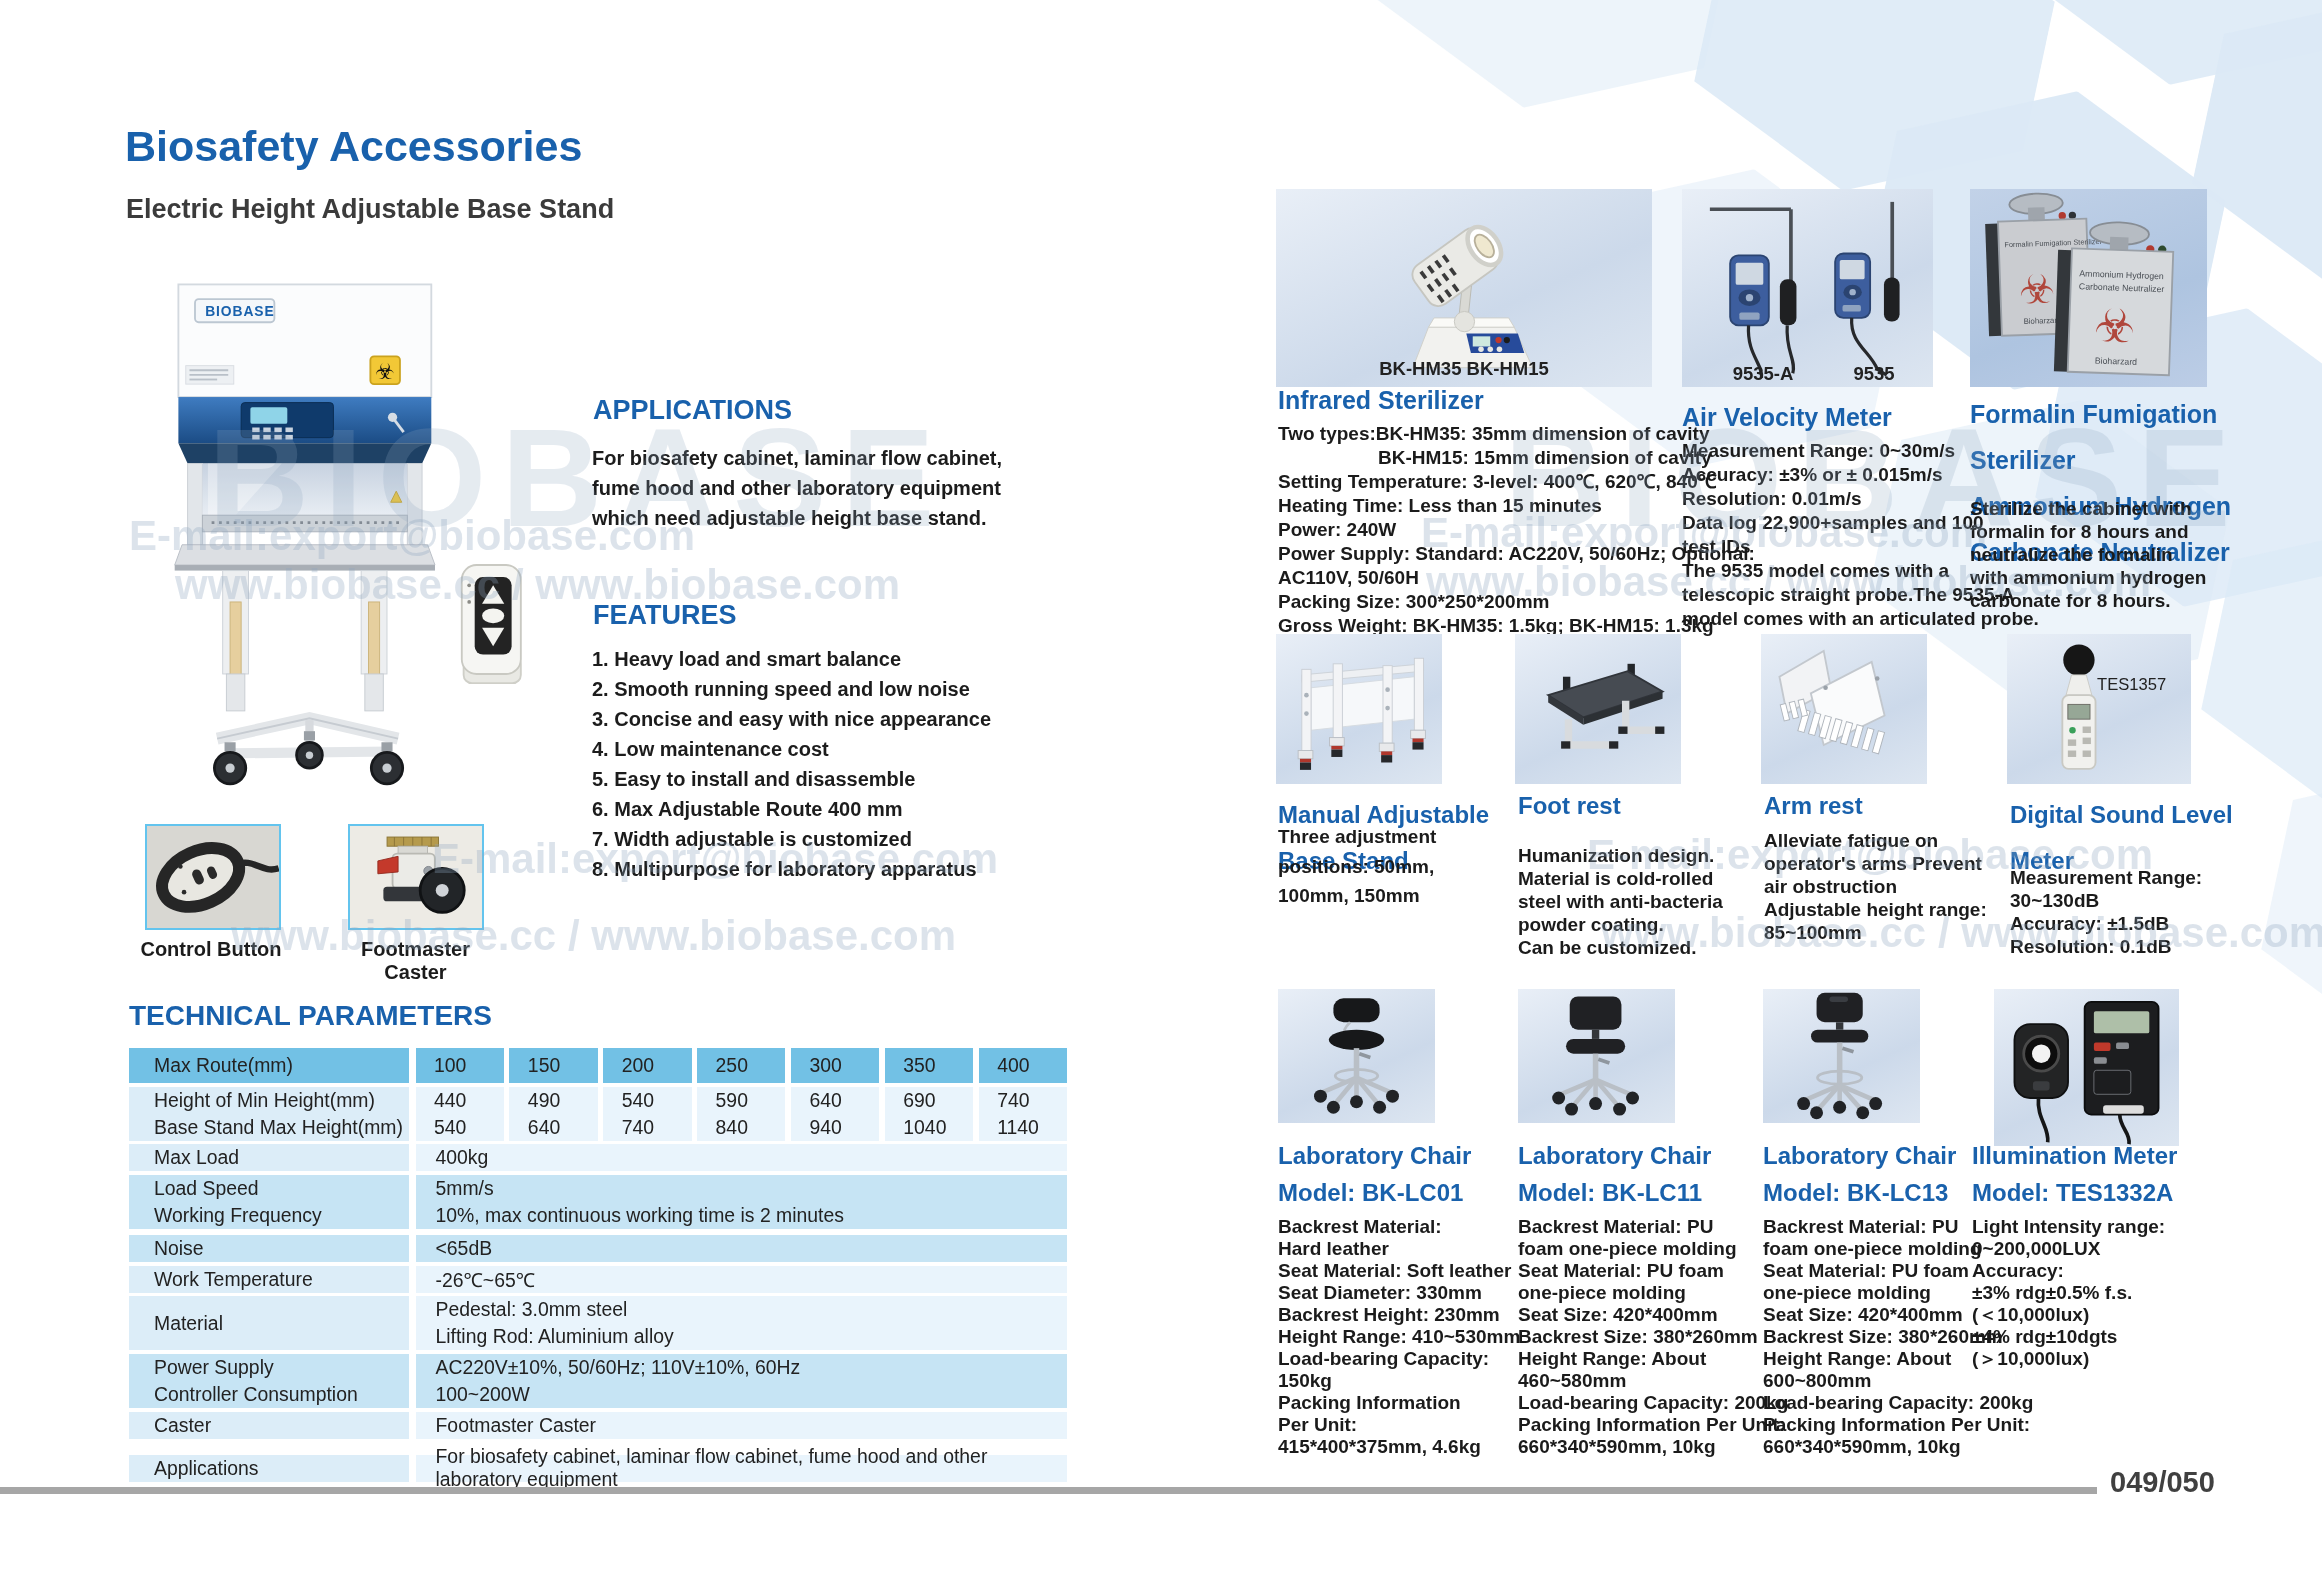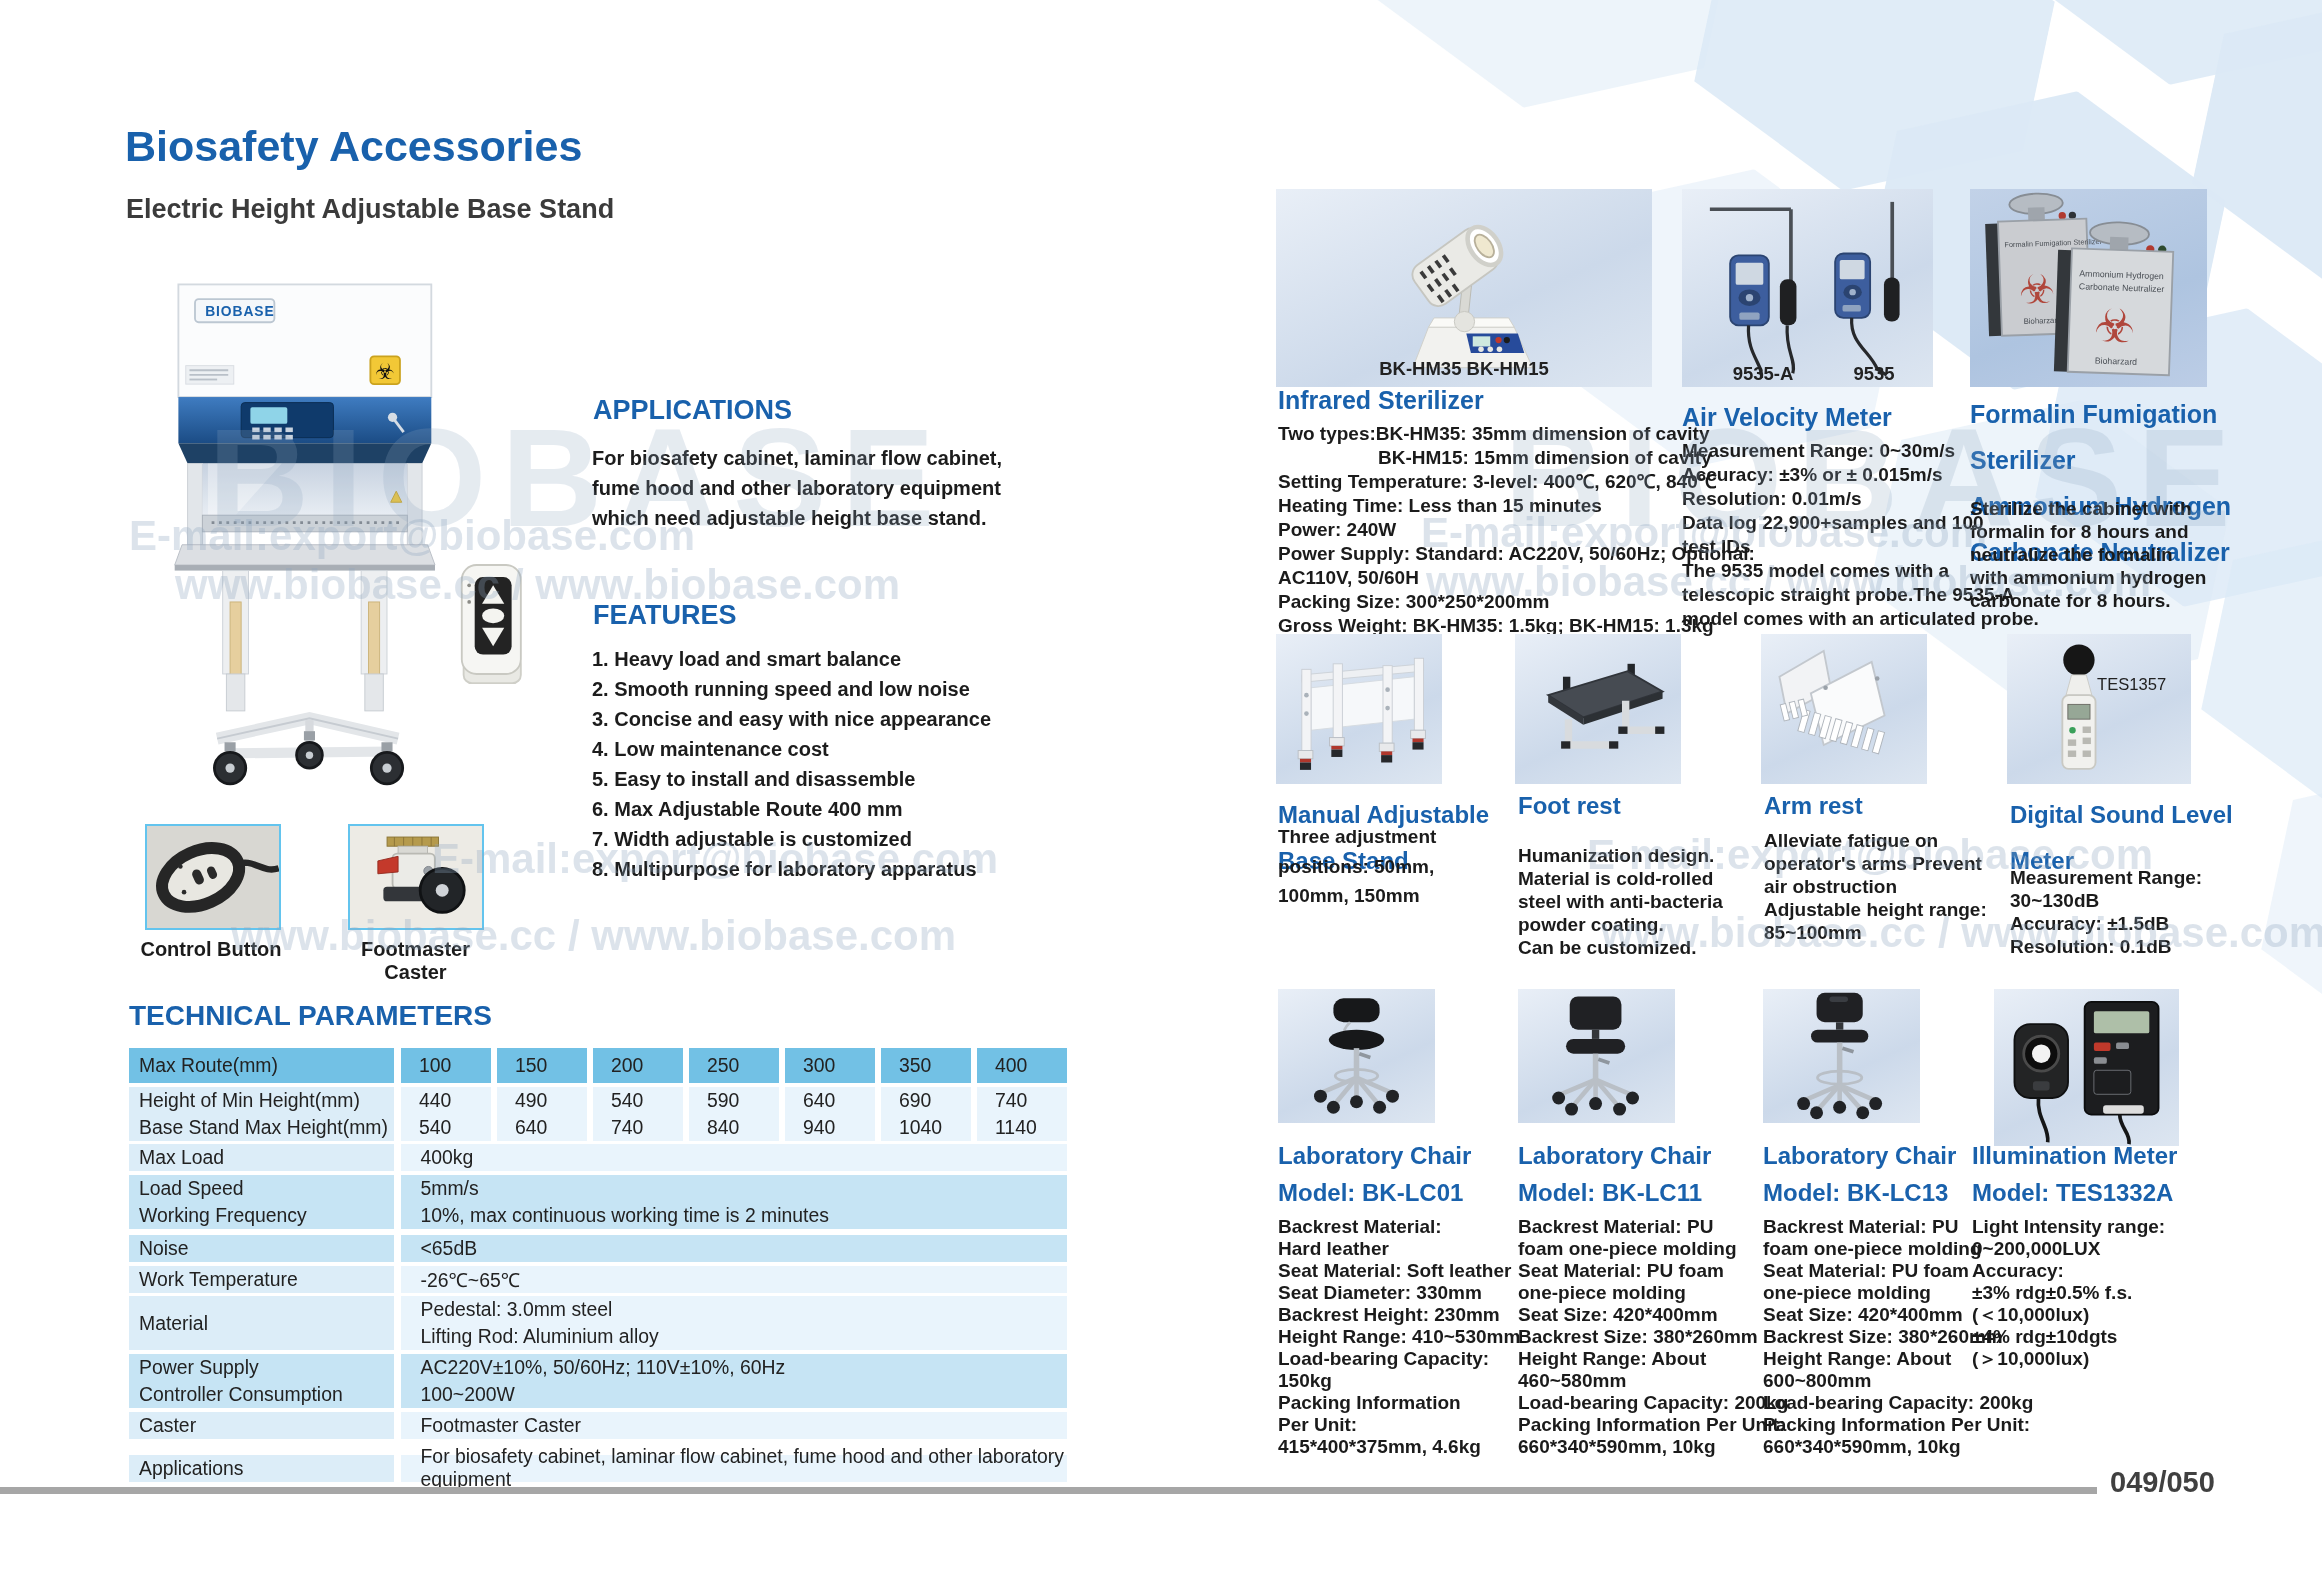--- a/index.html
+++ b/index.html
@@ -18,21 +18,21 @@
   .page-title{position:absolute;left:125px;top:122px;font-size:43px;font-weight:bold;color:#1961ac;z-index:2;}
   .page-subtitle{position:absolute;left:126px;top:194px;font-size:27px;font-weight:bold;color:#3b3b3b;z-index:2;}
   .sec-head{position:absolute;font-size:27px;font-weight:bold;color:#1961ac;z-index:2;}
   .body-lines{position:absolute;font-size:20px;font-weight:bold;color:#1c1c1c;z-index:2;}
   .body-lines .line{line-height:30px;}
   .photo-box{position:absolute;border:2.8px solid #63c4ee;background:#d8d7d2;z-index:2;}
   .photo-cap{position:absolute;font-size:20px;font-weight:bold;color:#1c1c1c;text-align:center;z-index:2;}
   
   .tbl{position:absolute;left:129px;top:1048px;width:938px;font-size:19.4px;color:#222;z-index:2;}
   .grp{display:flex;margin-bottom:3.7px;}
-  .col-label{width:255px;flex:none;padding-left:10px;display:flex;flex-direction:column;justify-content:center;}
+  .col-label{width:255px;flex:none;padding-left:25px;display:flex;flex-direction:column;justify-content:center;}
   .col-val{flex:1;margin-left:6.5px;padding-left:20px;display:flex;flex-direction:column;justify-content:center;}
   .cells{flex:1;display:flex;gap:5.5px;margin-left:6.5px;}
   .cell{flex:1;padding-left:18.5px;display:flex;flex-direction:column;justify-content:center;}
   .hdr .col-label,.hdr .cell{background:#72c1e5;}
   .band-light .col-label{background:#dcedf8;}
   .band-light .col-val,.band-light .cell{background:#e9f4fc;}
   .band-mid .col-label,.band-mid .col-val{background:#c6e4f4;}
   .r29{height:27px;}
   .r38{height:35px;}
   .r58{height:54px;}

